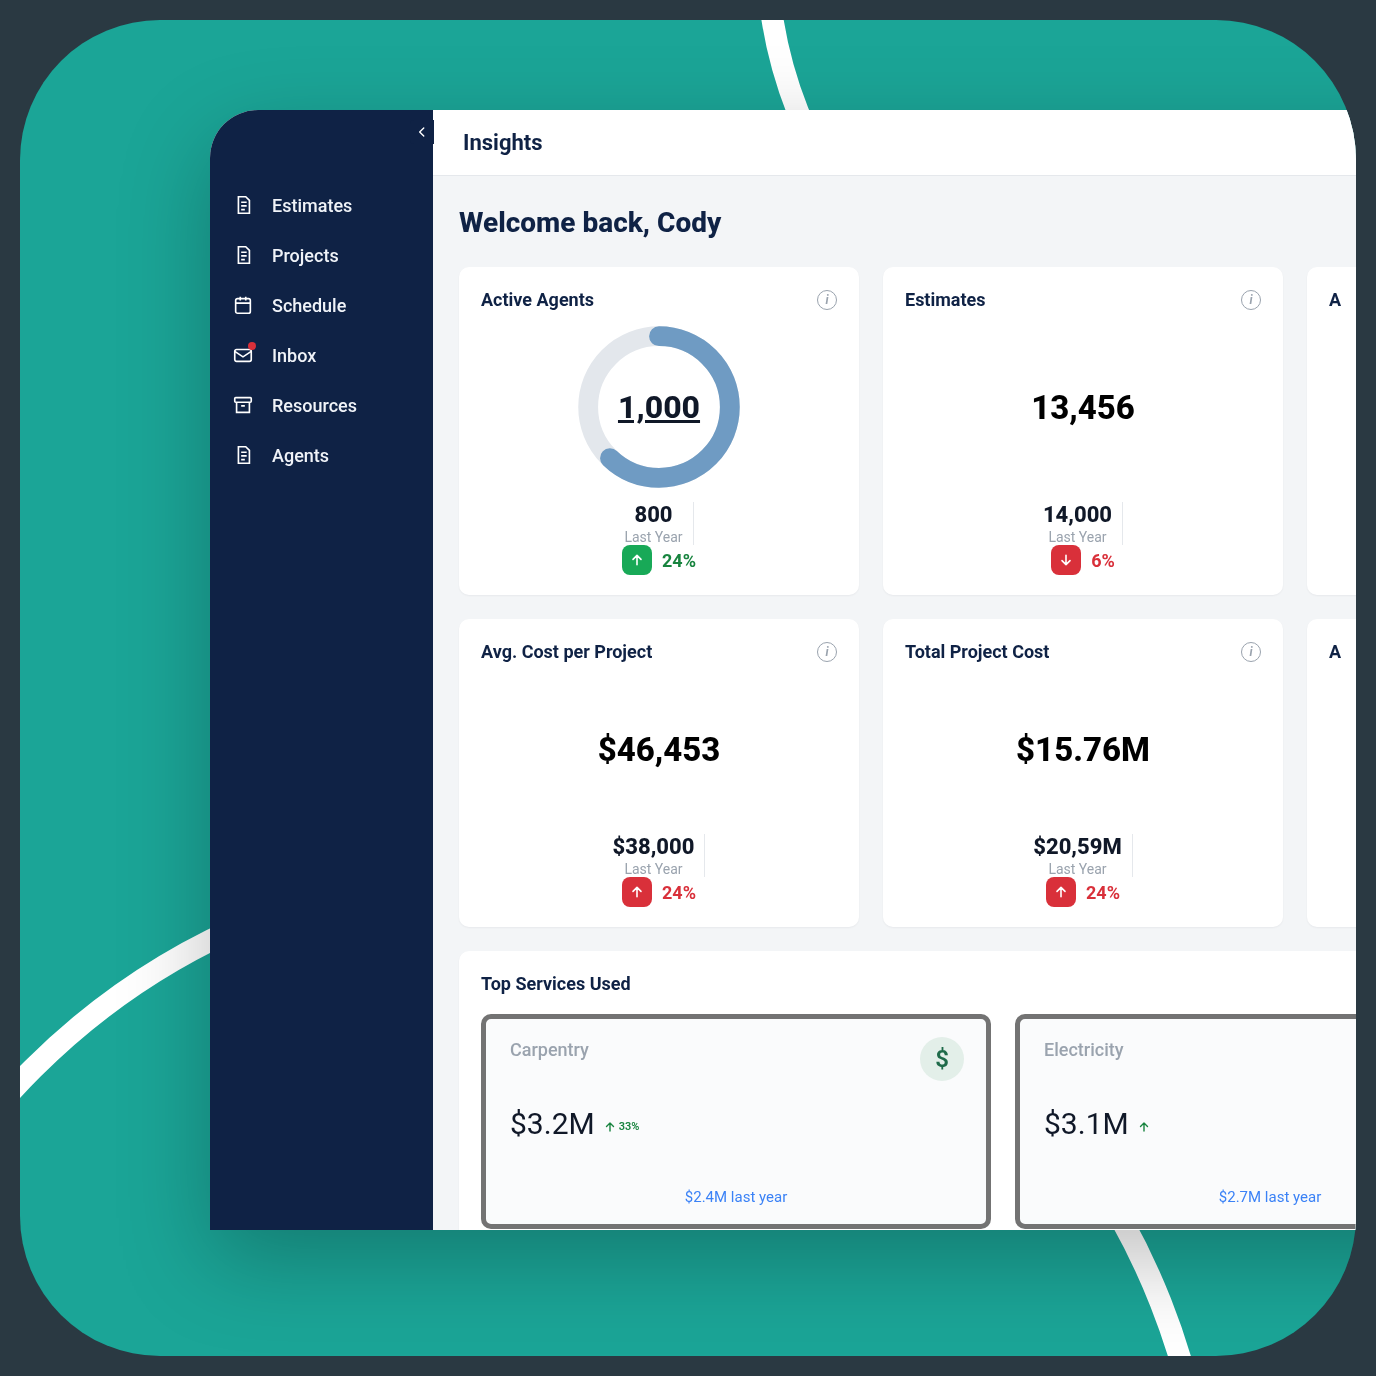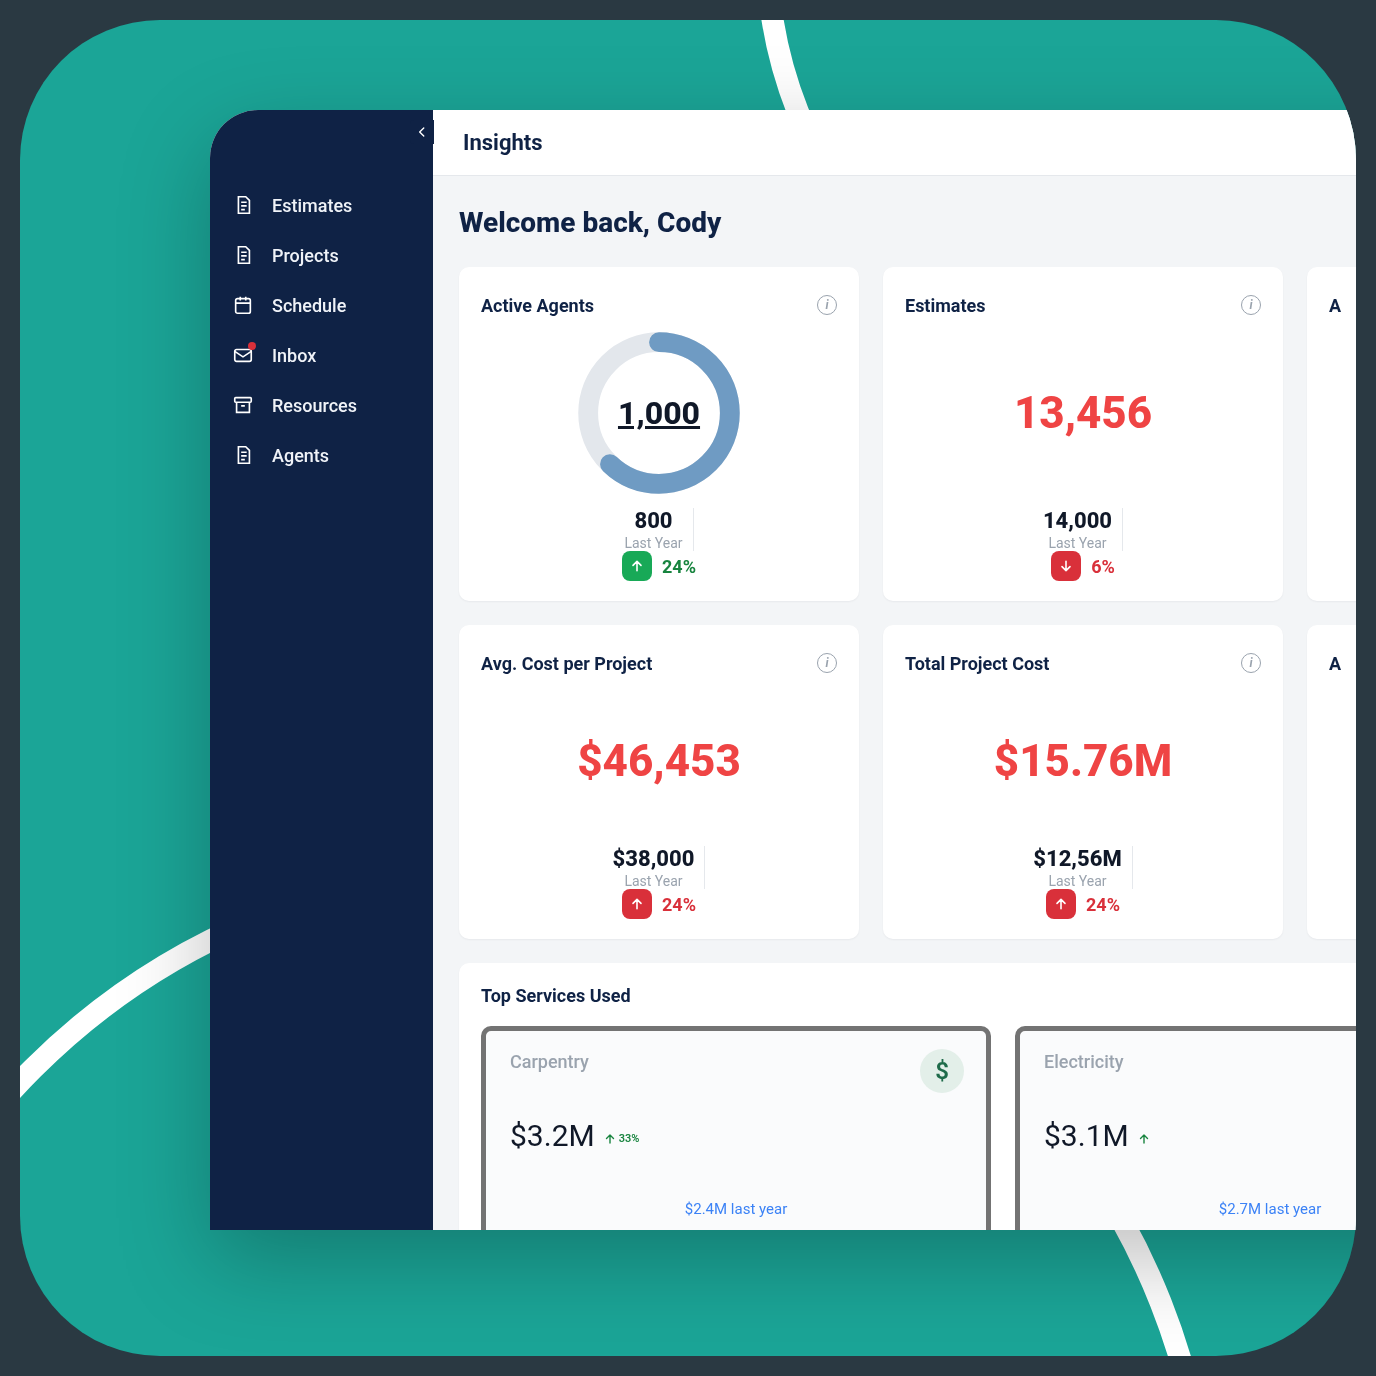--- a/index.html
+++ b/index.html
@@ -106,39 +106,38 @@
   .card {
     background: #fff;
     border-radius: 10px;
     flex: 0 0 400px;
     padding: 22px 22px 20px 22px;
     position: relative;
     display: flex; flex-direction: column;
     box-shadow: 0 1px 2px rgba(16,24,40,.05);
   }
   .card-head {
-    display: flex; justify-content: space-between; align-items: flex-start;
+    display: flex; justify-content: space-between; align-items: flex-end;
     margin-bottom: 12px;
-    margin-top: 6px;
   }
   .card-title {
     font-size: 18px; font-weight: 700; color: #0f2245;
   }
   .info-ic {
     width: 20px; height: 20px; border: 1.6px solid #9aa3ae; border-radius: 50%;
     display: inline-flex; align-items: center; justify-content: center;
     color: #9aa3ae; font-size: 12px; font-weight: 700; font-style: italic;
   }
   .card-body {
     flex: 1;
     display: flex; align-items: center; justify-content: center;
     min-height: 150px;
   }
   .big-num {
-    font-size: 44px; font-weight: 800; color: #ef4444;
+    font-size: 33px; font-weight: 800; color: #000000;
   }
   .donut {
     position: relative;
     width: 170px; height: 170px;
   }
   .donut svg { width: 170px; height: 170px; transform: rotate(-90deg); }
   .donut .center {
     position: absolute; inset: 0;
     display: flex; align-items: center; justify-content: center;
     font-size: 32px; font-weight: 800; color: #101828; text-decoration: underline;
@@ -396,21 +395,21 @@
             <div class="card">
               <div class="card-head">
                 <span class="card-title">Total Project Cost</span>
                 <span class="info-ic">i</span>
               </div>
               <div class="card-body">
                 <div class="big-num">$15.76M</div>
               </div>
               <div class="card-foot">
                 <div class="last-col">
-                  <div class="last-val">$12,56M</div>
+                  <div class="last-val">$20,59M</div>
                   <div class="last-lbl">Last Year</div>
                 </div>
                 <div class="delta-col">
                   <span class="badge down">
                     <svg viewBox="0 0 24 24">
                         <path d="M12 19V5M6 11l6-6 6 6" stroke-linecap="round" stroke-linejoin="round"></path>
                       </svg>
                   </span>
                   <span class="delta-txt down">24%</span>
                 </div>

